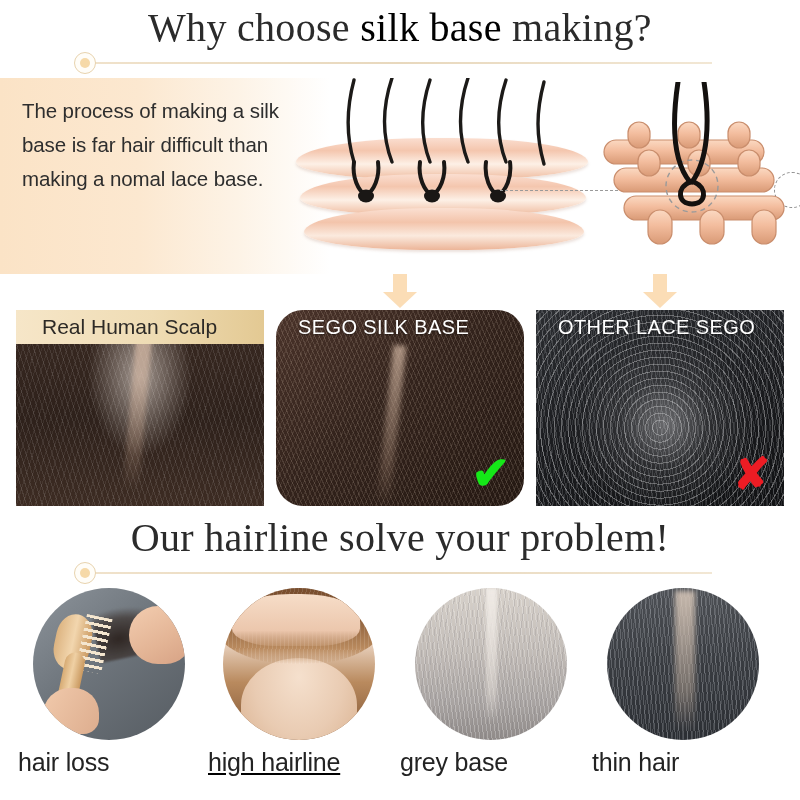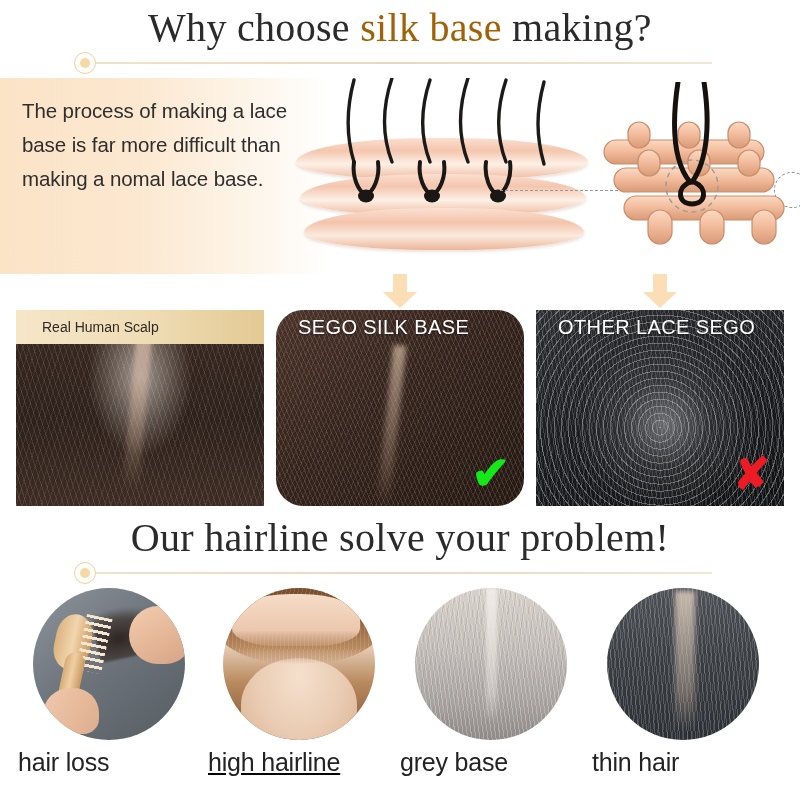--- a/index.html
+++ b/index.html
@@ -25,21 +25,21 @@
     left: 0; right: 0;
     top: 4px;
     text-align: center;
     font-family: "Liberation Serif", serif;
     font-size: 40px;
     color: #2b2b2b;
     letter-spacing: 0.3px;
     white-space: nowrap;
   }
   .heading-text .hl {
-    color: #a16207;
+    color: #000000;
   }
   .heading-rule {
     position: absolute;
     left: 88px;
     right: 88px;
     top: 62px;
     height: 2px;
     background: linear-gradient(to right, #f0e2cb, #e8d8bd 50%, #f2e7d4);
   }
   .heading-dot {
@@ -184,21 +184,21 @@
   .panel.p2 { left: 276px; border-radius: 27px; }
   .panel.p3 { left: 536px; }
 
   .panel-label {
     position: absolute;
     left: 0; top: 0;
     width: 100%;
     height: 34px;
     line-height: 34px;
     z-index: 4;
-    font-size: 14px;
+    font-size: 21px;
     box-sizing: border-box;
     white-space: nowrap;
   }
   .panel-label.onband {
     background: linear-gradient(to right, #f6e6c8 0%, #efdcb4 55%, #e3c993 100%);
     color: #2d2a26;
     padding-left: 26px;
   }
   .panel-label.overlay {
     color: #ffffff;
@@ -421,21 +421,21 @@
 <div class="heading-block">
   <div class="heading-text">
     <span>Why choose </span><span class="hl">silk base</span><span> making?</span>
   </div>
   <div class="heading-rule"></div>
   <div class="heading-dot"></div>
 </div>
 
 <div class="hero">
   <div class="hero-bg"></div>
-  <div class="hero-copy">The process of making a lace base is far more difficult than making a nomal lace base.</div>
+  <div class="hero-copy">The process of making a silk base is far hair difficult than making a nomal lace base.</div>
 
   <div class="diagram">
     <div class="layer l1"></div>
     <div class="layer l2"></div>
     <div class="layer l3"></div>
 
     <svg class="hair-svg" viewBox="0 0 300 196">
       <g fill="none" stroke="#1c1a18" stroke-width="3.4" stroke-linecap="round">
         <path d="M58 2 C50 32 50 58 58 84"></path>
         <path d="M96 0 C86 30 86 58 96 84"></path>

